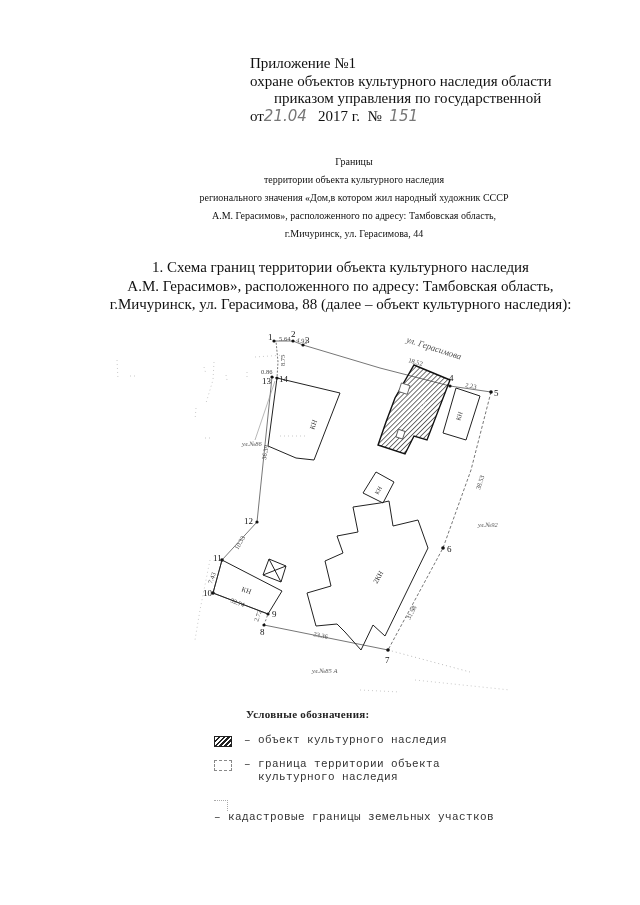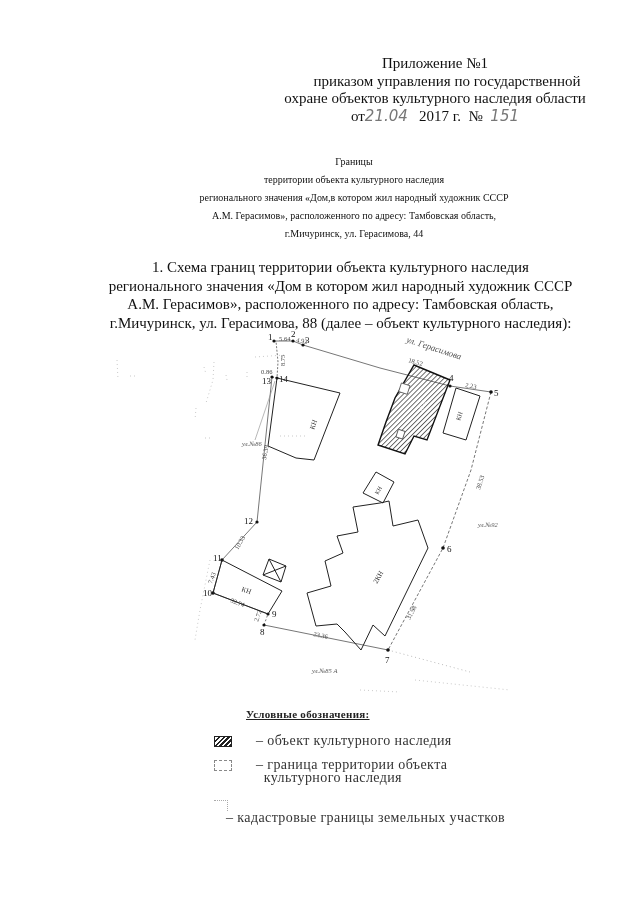--- a/index.html
+++ b/index.html
@@ -1,68 +1,67 @@
 <!DOCTYPE html>
 <html><head>
 <meta charset="utf-8">
 <style>
   html, body { margin: 0; padding: 0; background: #ffffff; }
   body { width: 640px; height: 905px; position: relative; overflow: hidden;
          font-family: "Liberation Serif", "DejaVu Serif", serif; color: #111; }
-  .approval { position: absolute; left: 250px; top: 55px; width: 370px; text-align: center;
+  .approval { position: absolute; left: 250px; top: 55px; width: 370px; 
               font-size: 15px; line-height: 17.5px; }
   .approval .line { display: block; white-space: nowrap; }
   .approval .l3 { padding-left: 24px; }
   .approval .l4 { padding-left: 0; }
   .hand { font-family: "DejaVu Sans", sans-serif; font-style: italic; font-size: 15px; color: #777; }
   .title-block { position: absolute; left: 94px; top: 153px; width: 520px; text-align: center;
                  font-size: 10px; line-height: 18px; }
   .title-block .line { display: block; white-space: nowrap; }
   .section { position: absolute; left: 78px; top: 258px; width: 525px; text-align: center;
              font-size: 15px; line-height: 18.5px; }
   .section .line { display: block; white-space: nowrap; }
   .diagram { position: absolute; left: 0; top: 330px; width: 640px; height: 370px; }
   .legend { position: absolute; left: 200px; top: 700px; width: 300px; height: 130px; }
   .legend-title { position: absolute; left: 46px; top: 8px; font-size: 11px; font-weight: bold;
-                  text-decoration: underline; letter-spacing: 0.3px; color: #222; }
+                  letter-spacing: 0.3px; color: #222; }
   .legend-row { position: absolute; left: 14px; display: flex; align-items: flex-start; }
   .legend-swatch { width: 18px; height: 11px; margin-top: 2px; margin-right: 12px; box-sizing: border-box; }
   .sw-hatch { border: 1px solid #222;
     background: repeating-linear-gradient(-45deg, #222 0 1.5px, #fff 1.5px 3.5px); }
   .sw-dash { border: 1px dashed #888; }
   .sw-dots { border: none; border-top: 1px dotted #aaa; border-right: 1px dotted #aaa; width: 14px; }
-  .legend-text { font-family: Liberation Serif, serif; font-size: 14px; line-height: 13px;
-                 color: #333; letter-spacing: 0.4px; white-space: nowrap; margin-left: 12px; }
+  .legend-text { font-family: Liberation Mono, monospace; font-size: 11px; line-height: 13px;
+                 color: #333; letter-spacing: 0.4px; white-space: nowrap; }
 </style>
 </head>
 <body>
 
 <div class="approval">
   <span class="line">Приложение №1</span>
+  <span class="line l4">охране  объектов культурного   наследия   области</span>
   <span class="line l3">приказом  управления  по государственной</span>
-  <span class="line l4">охране  объектов культурного   наследия   области</span>
   <span class="line">
     <span>от</span><span class="hand">21.04</span>
     &nbsp;&nbsp;<span>2017 г.</span>
     &nbsp;<span>№</span>
     &nbsp;<span class="hand">151</span>
   </span>
 </div>
 
 <div class="title-block">
   <span class="line">Границы</span>
   <span class="line">территории объекта культурного наследия</span>
   <span class="line">регионального значения «Дом,в котором жил народный художник СССР</span>
   <span class="line">А.М. Герасимов», расположенного по адресу: Тамбовская  область,</span>
   <span class="line">г.Мичуринск, ул. Герасимова, 44</span>
 </div>
 
 <div class="section">
   <span class="line">1. Схема границ территории объекта культурного наследия</span>
-  <span class="line">регионального значения  «Дом в котором жил народный художник СССР</span>
   <span class="line">А.М. Герасимов», расположенного по адресу: Тамбовская  область,</span>
   <span class="line">г.Мичуринск, ул. Герасимова, 88 (далее – объект культурного наследия):</span>
 </div>
 
 <div class="diagram">
   <svg width="640" height="370" viewBox="0 330 640 370" xmlns="http://www.w3.org/2000/svg" font-family="Liberation Serif, serif" fill="none">
 
     <g stroke="#bbb" stroke-width="0.8" stroke-dasharray="1 3">
       <path d="M214 362 L213 380 L206 403"></path>
       <path d="M226 375 L227 380"></path>

